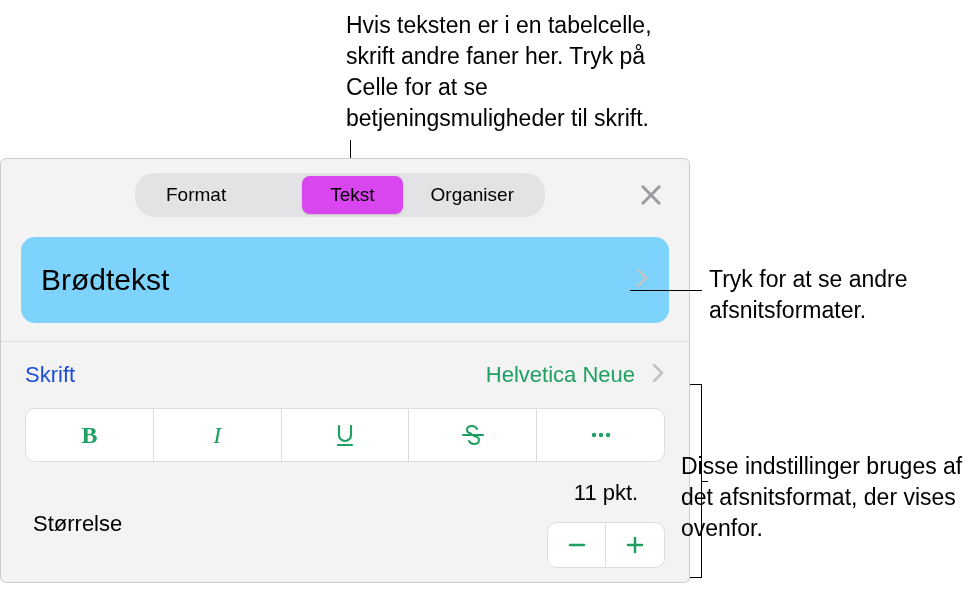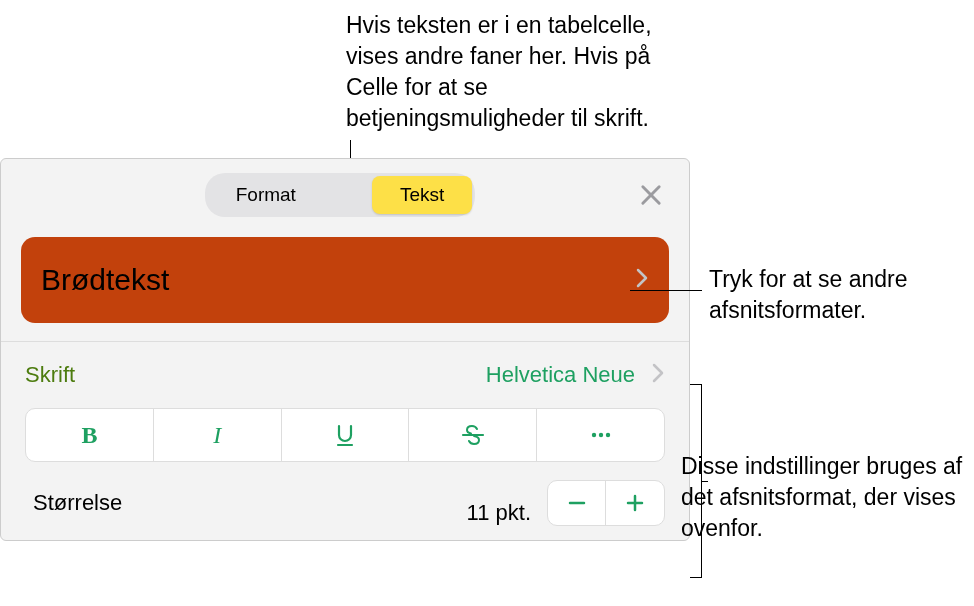--- a/index.html
+++ b/index.html
@@ -56,40 +56,40 @@
       left: -5px;
     }
     .tab {
       padding: 8px 28px;
       font-size: 19px;
       color: #000;
       border-radius: 8px;
       cursor: pointer;
     }
     .tab.active {
-      background: #fde047;
+      background: #d946ef;
       box-shadow: 0 1px 2px rgba(0,0,0,0.15);
       margin-left: 48px;
     }
     .close-btn {
       position: absolute;
       right: 24px;
       top: 22px;
       width: 28px;
       height: 28px;
       cursor: pointer;
       color: #9b9b9f;
     }
     .close-btn svg {
       width: 100%;
       height: 100%;
     }
     .paragraph-style {
       margin: 10px 20px 18px 20px;
-      background: #c2410c;
+      background: #7dd3fc;
       border-radius: 14px;
       padding: 26px 20px;
       display: flex;
       justify-content: space-between;
       align-items: center;
       cursor: pointer;
     }
     .paragraph-style-label {
       font-size: 30px;
       color: #000;
@@ -108,21 +108,21 @@
     }
     .font-row {
       display: flex;
       justify-content: space-between;
       align-items: center;
       padding: 20px 24px 16px 24px;
       cursor: pointer;
     }
     .font-label {
       font-size: 22px;
-      color: #4d7c0f;
+      color: #1d4ed8;
     }
     .font-value-wrap {
       display: flex;
       align-items: center;
       gap: 16px;
       margin-left: 8px;
     }
     .font-value {
       font-size: 22px;
       color: #1ea061;
@@ -159,22 +159,23 @@
       justify-content: space-between;
       align-items: center;
       padding: 4px 24px 4px 32px;
     }
     .size-label {
       font-size: 22px;
       color: #000;
     }
     .size-controls {
       display: flex;
-      align-items: flex-end;
+      align-items: center;
       gap: 16px;
+      flex-direction: column;
     }
     .size-value {
       font-size: 22px;
       color: #000;
     }
     .stepper {
       display: flex;
       border: 1px solid #ddd;
       border-radius: 10px;
       overflow: hidden;
@@ -235,28 +236,29 @@
       width: 6px;
       height: 1px;
       background: #000;
     }
     .bold-glyph { font-weight: 800; font-family: Georgia, serif; }
     .italic-glyph { font-style: italic; font-family: Georgia, serif; font-weight: 500; }
   </style>
 </head>
 <body>
 
-<div class="callout-top">Hvis teksten er i en tabelcelle, vises andre faner her. Hvis på Celle for at se betjeningsmuligheder til skrift.</div>
+<div class="callout-top">Hvis teksten er i en tabelcelle, skrift andre faner her. Tryk på Celle for at se betjeningsmuligheder til skrift.</div>
 <div class="callout-top-line"></div>
 
 <div class="panel">
   <div class="tabs-row">
     <div class="tabs">
       <div class="tab">Format</div>
       <div class="tab active">Tekst</div>
+      <div class="tab">Organiser</div>
     </div>
     <div class="close-btn">
       <svg viewBox="0 0 24 24">
         <line x1="5" y1="5" x2="19" y2="19" stroke="currentColor" stroke-width="2.5" stroke-linecap="round"></line>
         <line x1="19" y1="5" x2="5" y2="19" stroke="currentColor" stroke-width="2.5" stroke-linecap="round"></line>
       </svg>
     </div>
   </div>
 
   <div class="paragraph-style">

